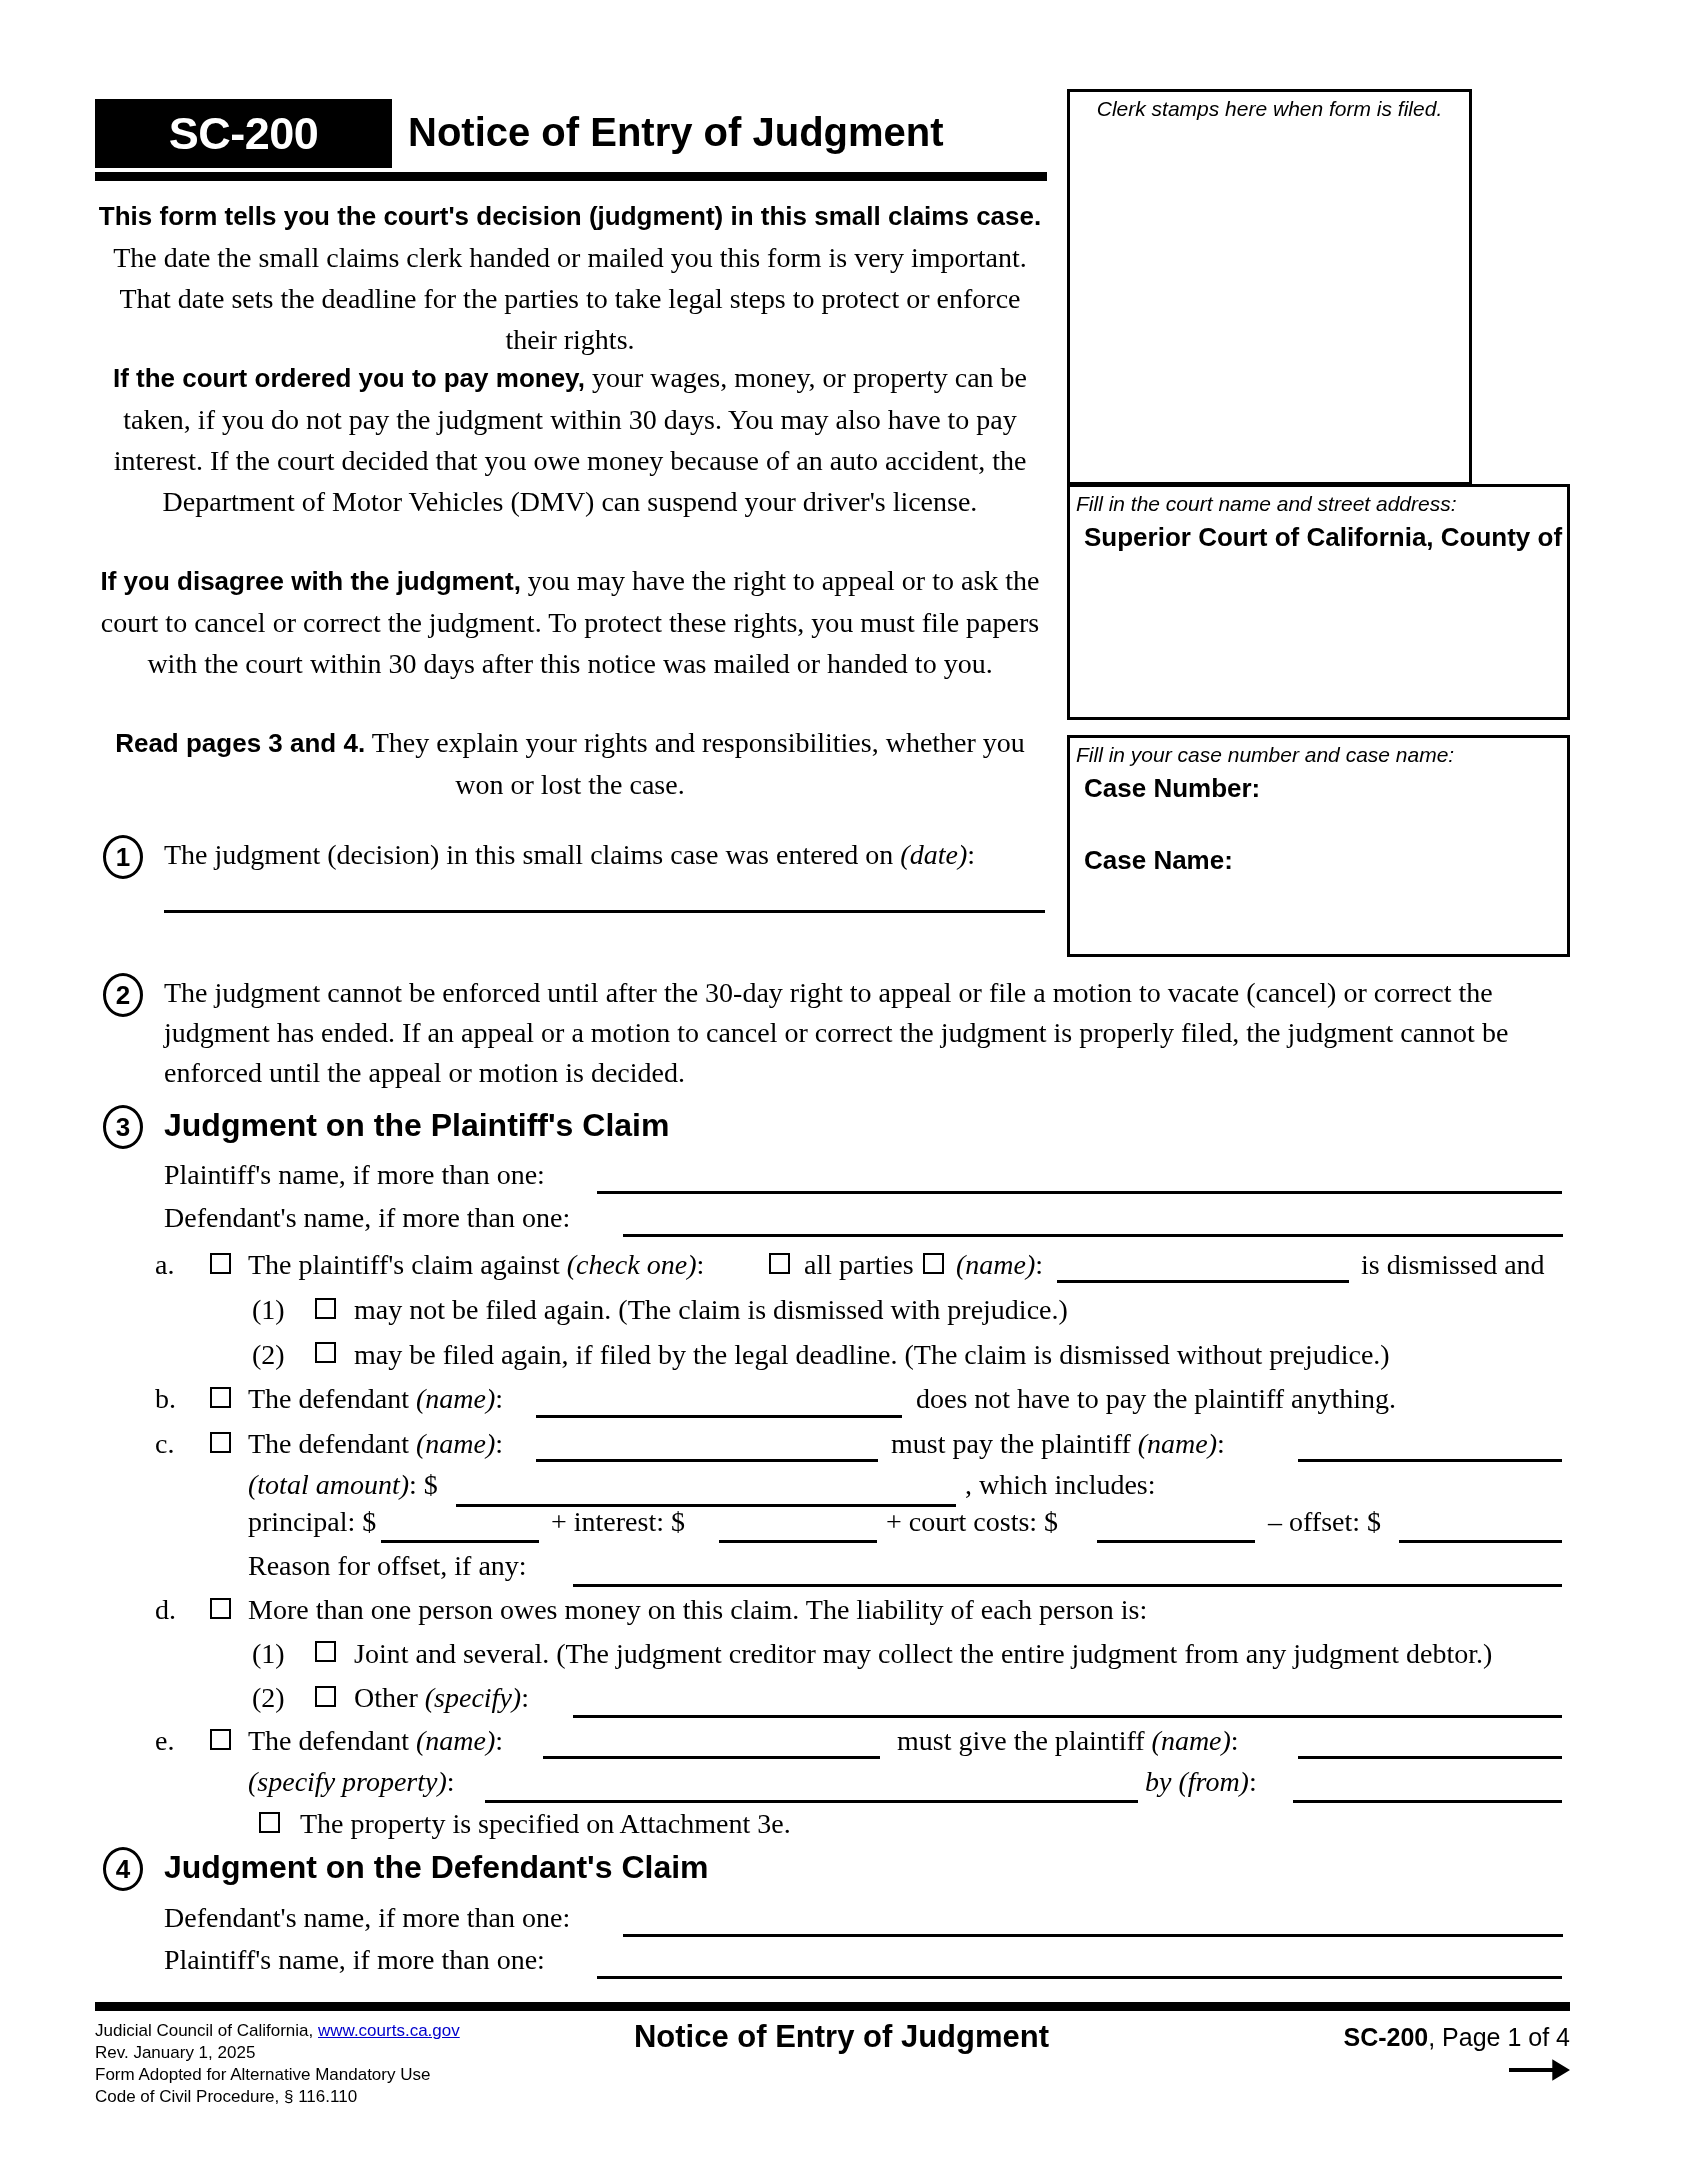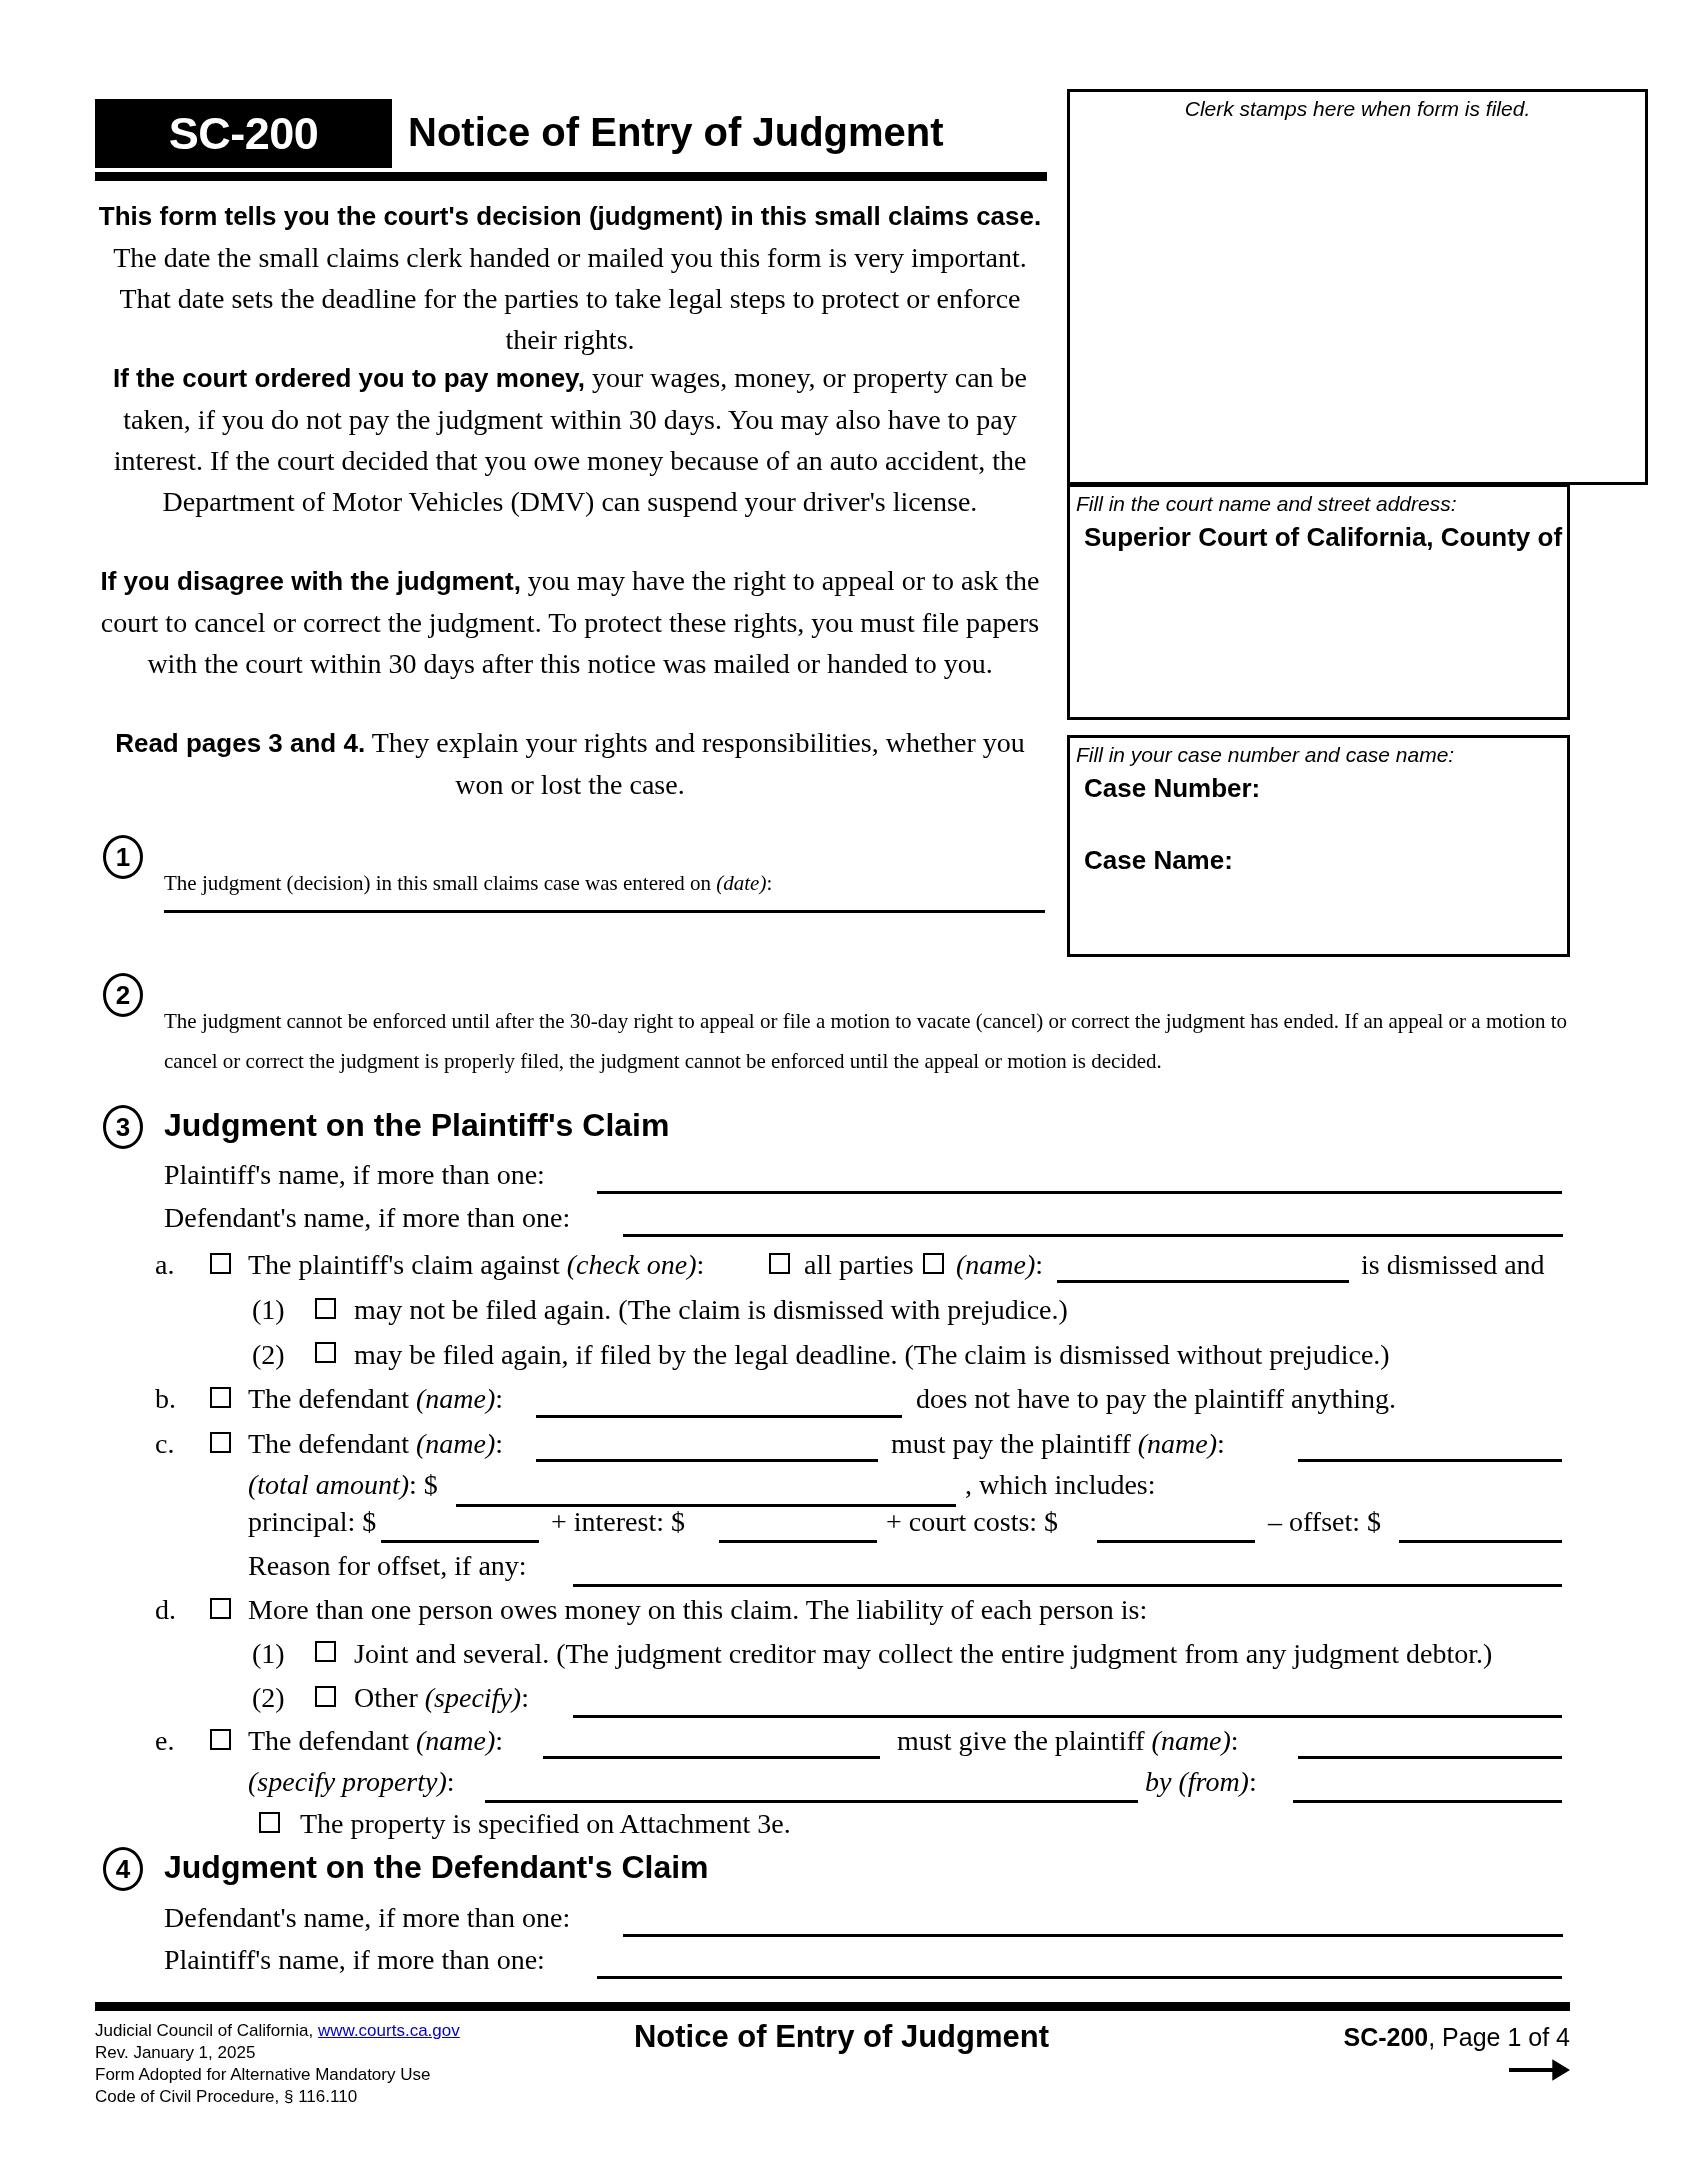--- a/index.html
+++ b/index.html
@@ -52,21 +52,21 @@
     background: #000000;
   }
 
   
   .box {
     position: absolute;
     border: 3px solid #000000;
     box-sizing: border-box;
     background: #ffffff;
   }
-  .box-clerk { left: 1067px; top: 89px; width: 581px; height: 396px; }
+  .box-clerk { left: 1067px; top: 89px; width: 405px; height: 396px; }
   .box-court { left: 1067px; top: 484px; width: 503px; height: 236px; }
   .box-case  { left: 1067px; top: 735px; width: 503px; height: 222px; }
 
   .box-caption {
     font-family: "Liberation Sans", sans-serif;
     font-style: italic;
     font-size: 21px;
     line-height: 26px;
     padding-left: 6px;
     padding-top: 4px;
@@ -108,23 +108,22 @@
     box-sizing: border-box;
     font-family: "Liberation Sans", sans-serif;
     font-weight: bold;
     font-size: 26px;
     line-height: 38px;
     text-align: center;
   }
 
   .itemtext {
     position: absolute;
-    font-size: 21px;
+    font-size: 28px;
     line-height: 40px;
-    margin-top: 28px;
   }
   .sechead {
     position: absolute;
     font-family: "Liberation Sans", sans-serif;
     font-weight: bold;
     font-size: 32px;
     line-height: 38px;
     white-space: nowrap;
   }
 

